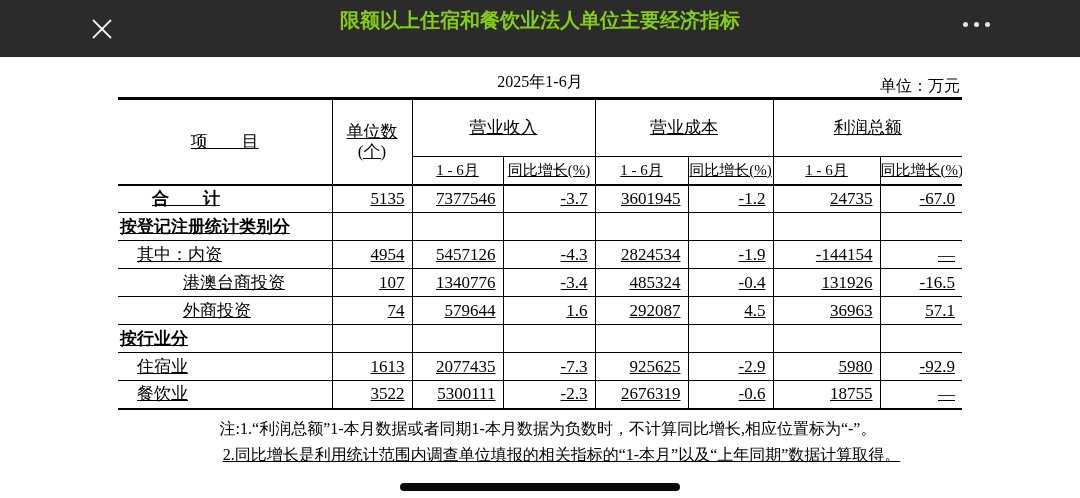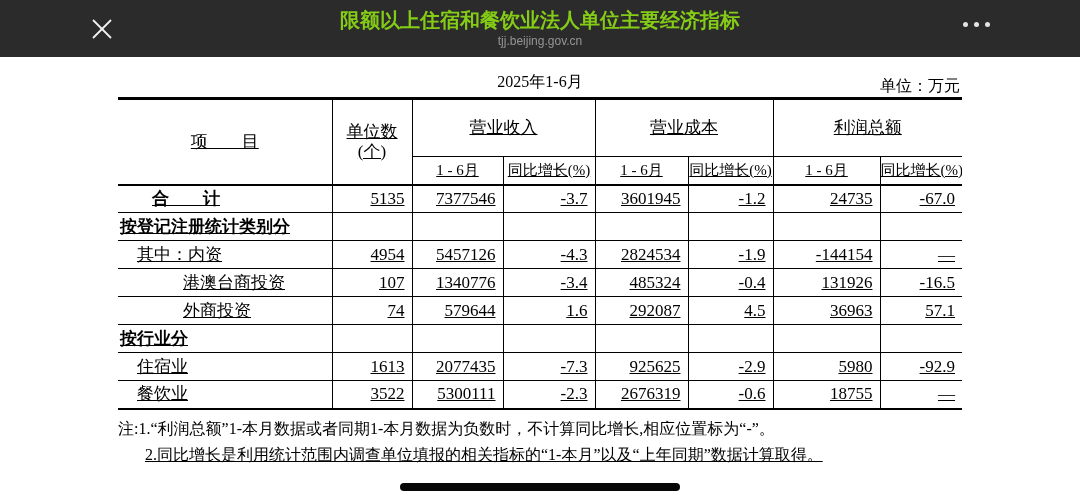--- a/index.html
+++ b/index.html
@@ -38,39 +38,38 @@
   .stat-table tbody td:last-child { border-right:none; }
   .stat-table tbody tr:last-child td { border-bottom:2px solid #000; }
   .stat-table td.num { text-align:right; padding-right:7px; }
   .stat-table td.lbl { text-align:left; }
   .lbl.total { padding-left:34px; font-weight:bold; }
   .lbl.cat { padding-left:2px; font-weight:bold; }
   .lbl.sub { padding-left:19px; }
   .lbl.subsub { padding-left:65px; }
 
   
-  .notes { position:absolute; left:118px; top:416px; width:860px; font-size:16px; line-height:26px; }
+  .notes { position:absolute; left:118px; top:416px; width:860px; font-size:16px; line-height:26px;text-align:center; }
   .note-2 { padding-left:27px;text-decoration:underline; }
 
   
   .home-indicator { position:absolute; left:400px; top:483px; width:280px; height:8px;
                     border-radius:4px; background:#070707; cursor:grab; }
 </style>
 </head>
 <body>
 
 <div class="titlebar">
   <div class="close-btn">
     <svg width="24" height="24" viewBox="0 0 24 24">
       <line x1="3" y1="3" x2="21" y2="21" stroke="#f3f3f3" stroke-width="1.8"></line>
       <line x1="21" y1="3" x2="3" y2="21" stroke="#f3f3f3" stroke-width="1.8"></line>
     </svg>
   </div>
   <div class="bar-title">限额以上住宿和餐饮业法人单位主要经济指标</div>
-  <div class="bar-subtitle">tjj.beijing.gov.cn</div>
   <div class="menu-btn">
     <div class="dot"></div>
     <div class="dot"></div>
     <div class="dot"></div>
   </div>
 </div>
 
 <div class="caption">
   <div class="caption-period">2025年1-6月</div>
   <div class="caption-unit">单位：万元</div>

